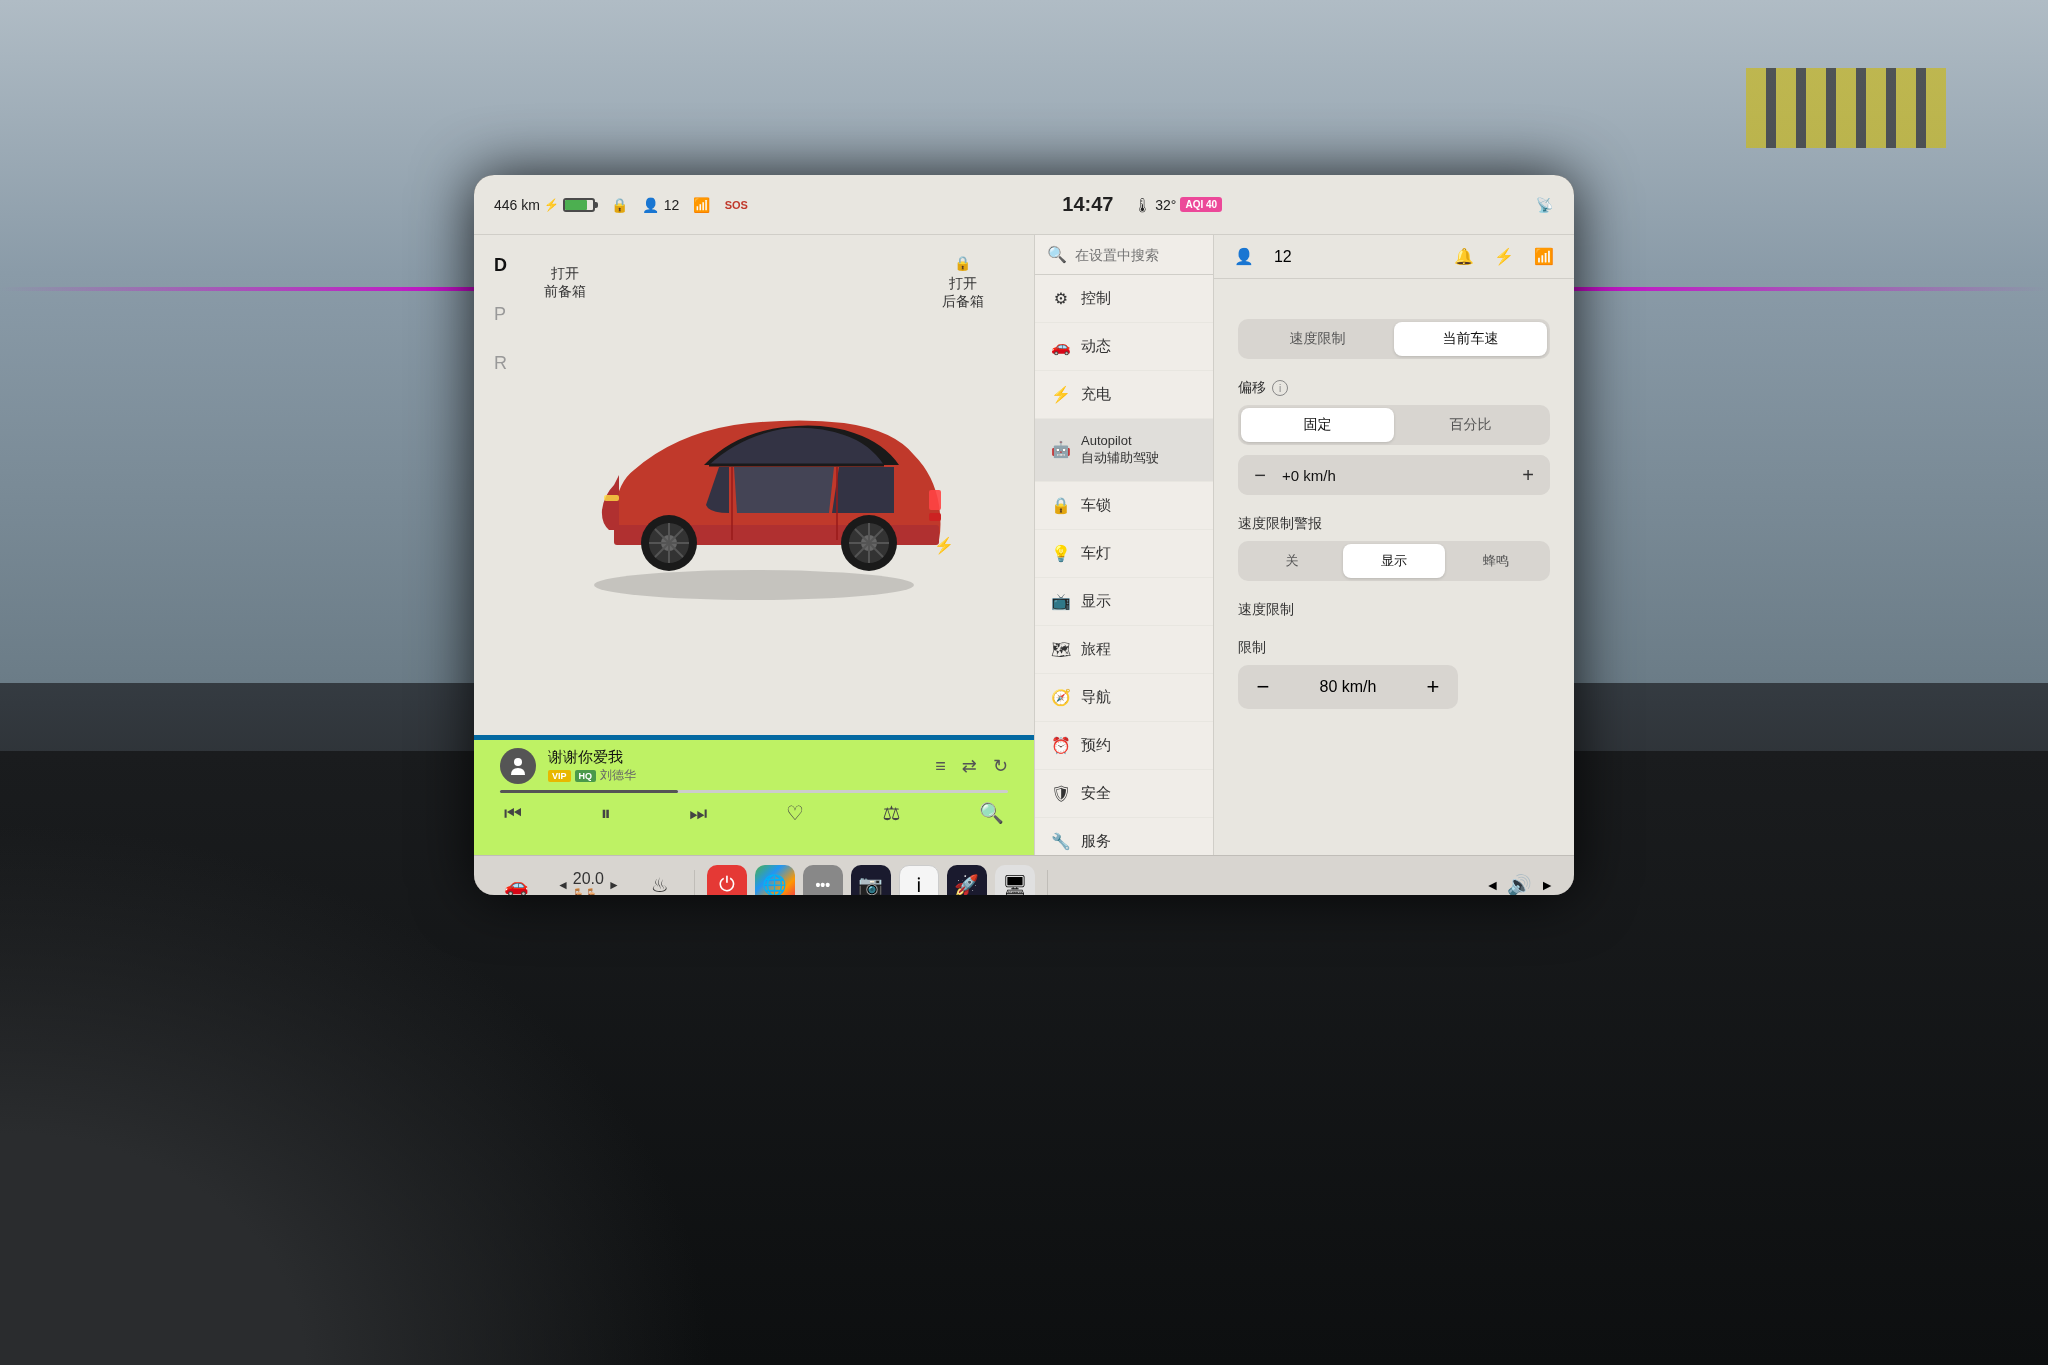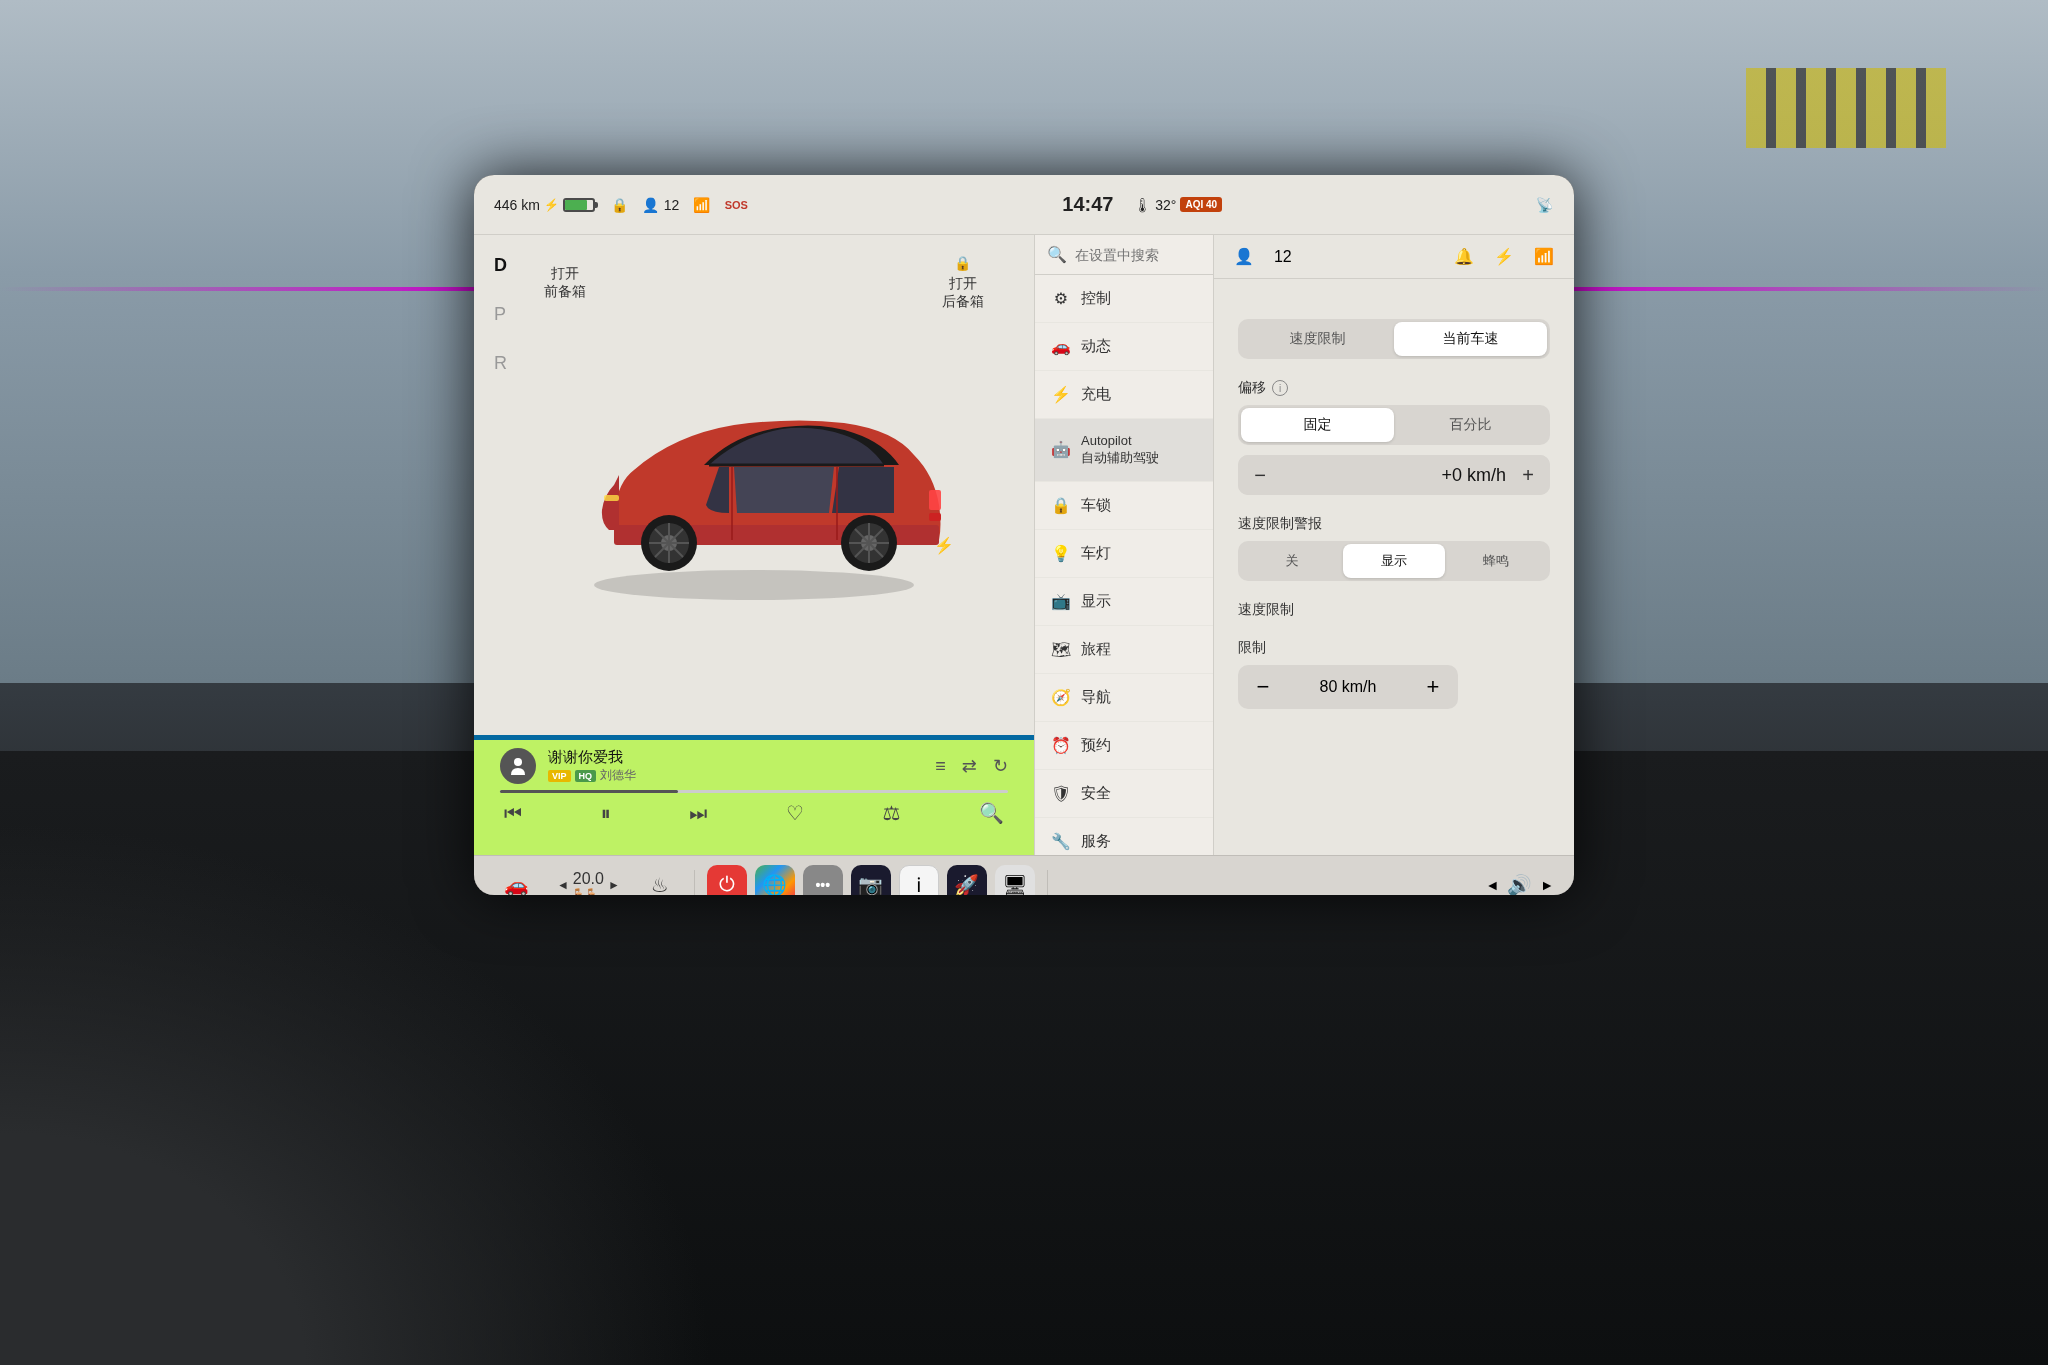--- a/index.html
+++ b/index.html
@@ -94,21 +94,21 @@
       width: 3px; height: 6px; background: #4a4a4a; border-radius: 0 2px 2px 0;
     }
     .battery-fill {
       width: 80%; height: 100%; background: #4caf50; border-radius: 1px;
     }
     .charge-icon { color: #4caf50; font-size: 12px; }
     .status-center { display: flex; align-items: center; gap: 20px; }
     .status-time { font-size: 20px; font-weight: 600; }
     .status-temp { display: flex; align-items: center; gap: 4px; }
     .aqi-badge {
-      background: #c2410c; color: white; font-size: 10px; font-weight: 600;
+      background: #ec4899; color: white; font-size: 10px; font-weight: 600;
       padding: 2px 5px; border-radius: 3px;
     }
     .status-right { display: flex; align-items: center; gap: 14px; margin-left: auto; }
     .status-left { display: flex; align-items: center; gap: 14px; margin-right: auto; }
 
     
     .main-content {
       display: flex;
       height: calc(100% - 42px - 58px);
     }
@@ -281,21 +281,21 @@
       display: flex; align-items: center; gap: 0;
       background: #d8d5d0; border-radius: 10px; overflow: hidden;
     }
     .stepper-btn {
       width: 44px; height: 40px;
       display: flex; align-items: center; justify-content: center;
       font-size: 20px; cursor: pointer; color: #333;
       background: #d8d5d0;
     }
     .stepper-val {
-      flex: 1; text-align: right; font-size: 18px; color: #111;
+      flex: 1; text-align: left; font-size: 15px; color: #111;
     }
 
     
     .seg-3 .seg-btn { font-size: 13px; }
 
     .limit-stepper {
       display: flex; align-items: center;
       background: #d8d5d0; border-radius: 10px; overflow: hidden;
       width: 220px;
     }

